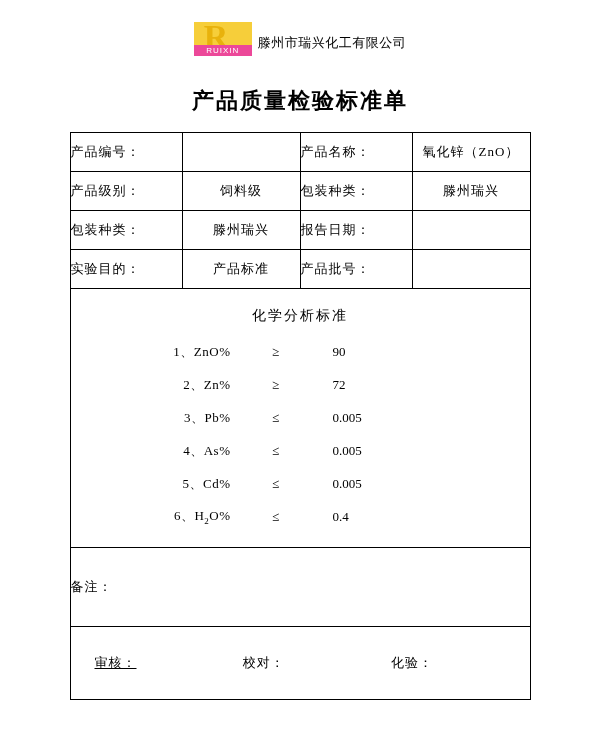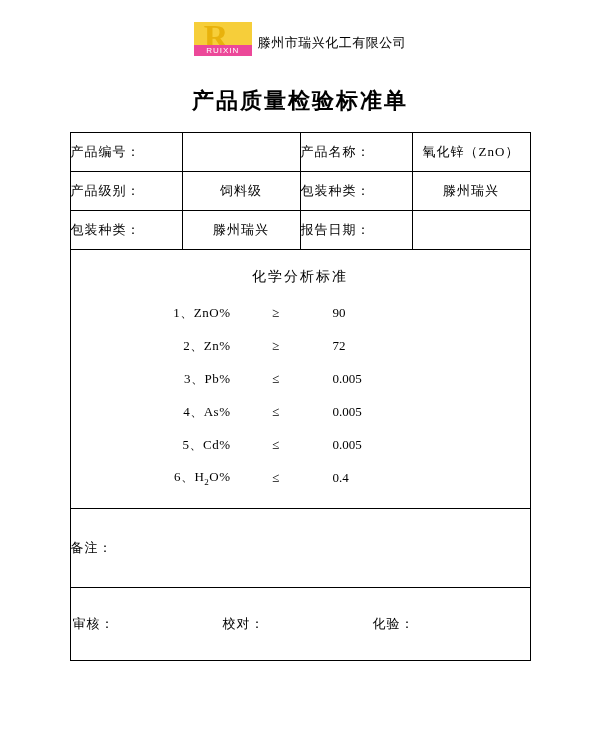--- a/index.html
+++ b/index.html
@@ -167,21 +167,21 @@
     padding-bottom: 12px;
   }
   .signrow {
     display: flex;
     font-size: 13px;
     letter-spacing: 1px;
   }
   .signrow span {
     display: inline-block;
   }
-  .s1 { width: 150px; padding-left: 2px; }
+  .s1 { width: 150px; padding-left: 24px; text-decoration: underline; }
   .s2 { width: 150px; }
   .s3 { width: 140px; }
 </style>
 </head>
 <body>
 
 <div class="page">
 
   <div class="header">
     <span class="logo">
@@ -213,20 +213,26 @@
         <td class="val">饲料级</td>
         <td class="lbl">包装种类：</td>
         <td class="val">滕州瑞兴</td>
       </tr>
       <tr>
         <td class="lbl">包装种类：</td>
         <td class="val">滕州瑞兴</td>
         <td class="lbl">报告日期：</td>
         <td class="val"></td>
       </tr>
+      <tr>
+        <td class="lbl">实验目的：</td>
+        <td class="val">产品标准</td>
+        <td class="lbl">产品批号：</td>
+        <td class="val"></td>
+      </tr>
 
       <tr>
         <td colspan="4">
           <div class="section-title">化学分析标准</div>
           <div class="specs">
 
             <div class="spec-row">
               <span class="spec-name">1、ZnO%</span>
               <span class="spec-op">≥</span>
               <span class="spec-val">90</span>

